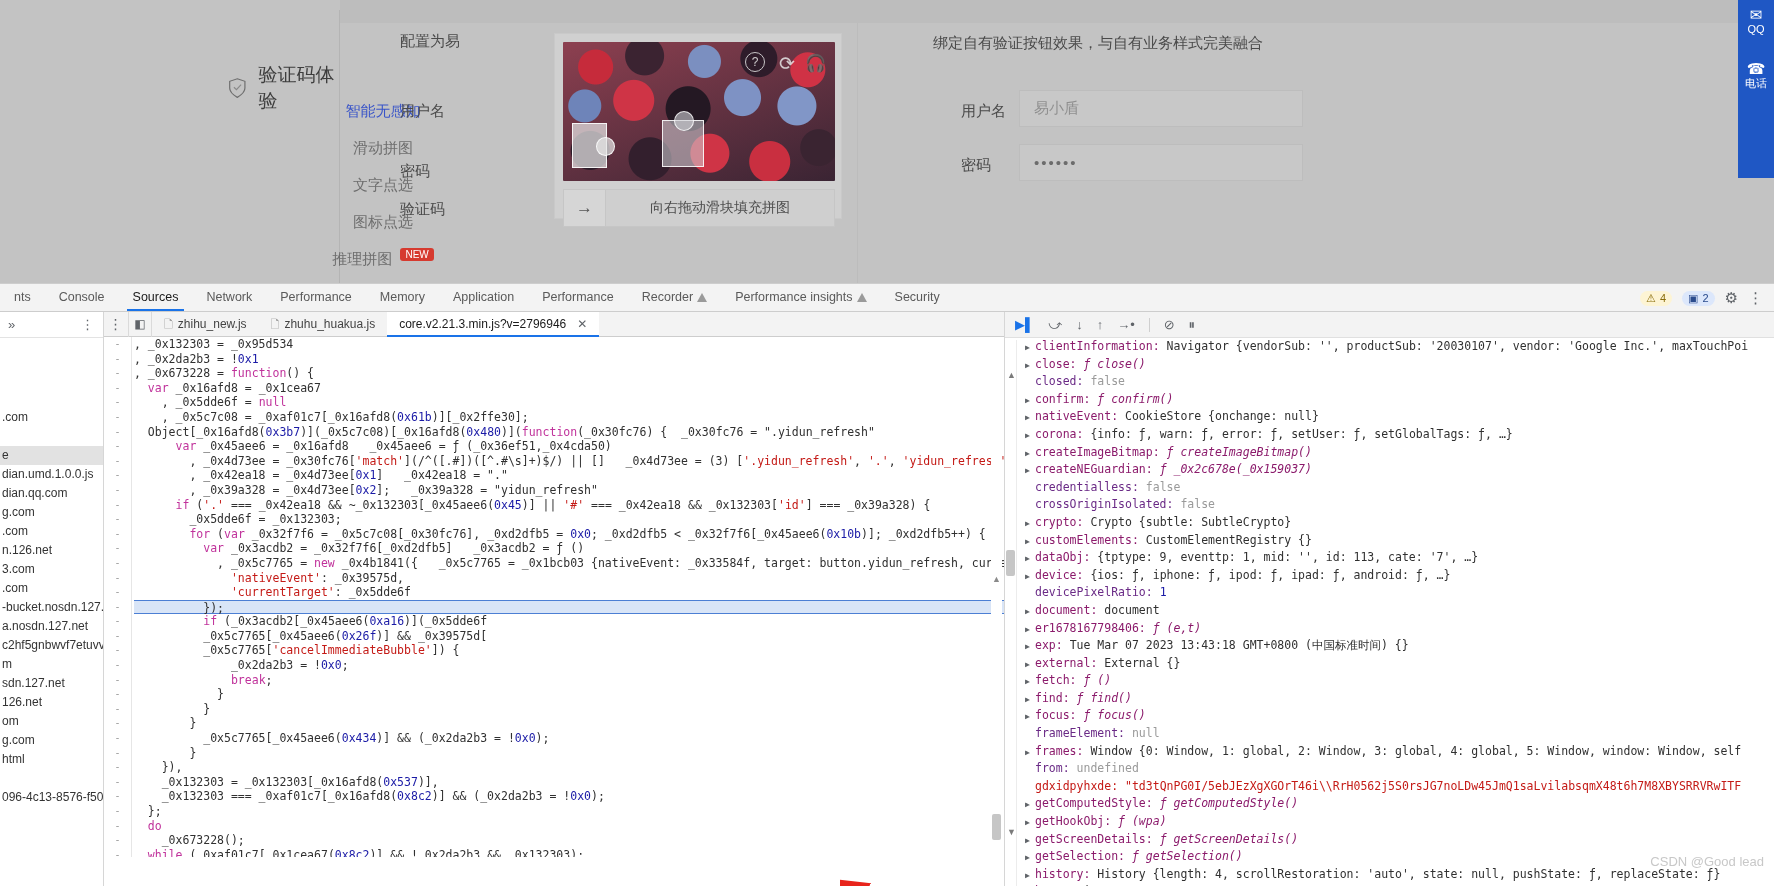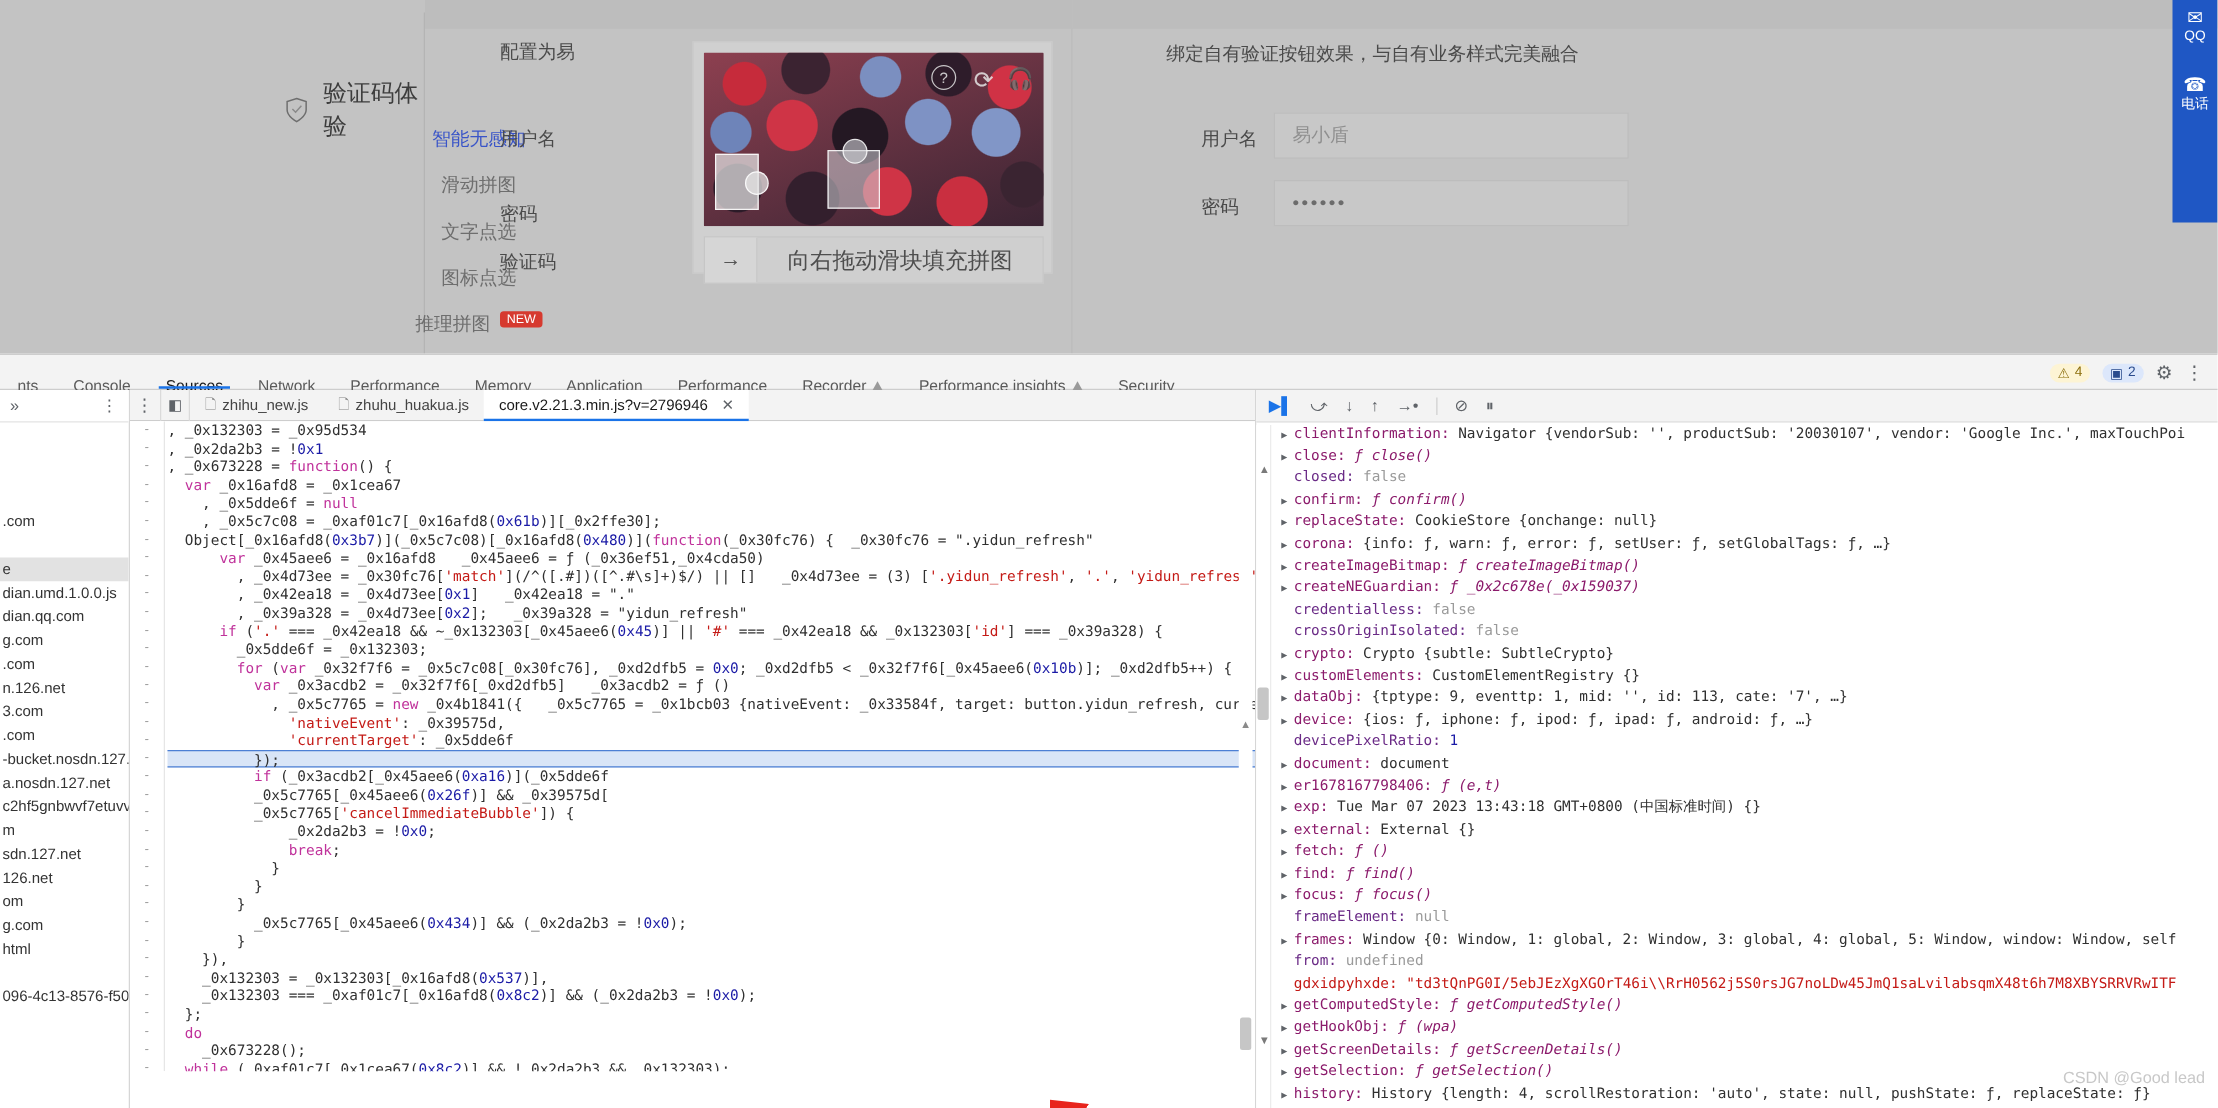--- a/index.html
+++ b/index.html
@@ -71,21 +71,21 @@
   .berry-icon { position:absolute; color:#e6e6e6; font-size:15px; opacity:.85; }
   .ic-q { right:70px; top:10px; width:20px; height:20px; border:1.5px solid #e2e2e2;
     border-radius:50%; display:flex; align-items:center; justify-content:center;
     font-size:12px; }
   .ic-r { right:40px; top:10px; font-size:19px; }
   .ic-h { right:8px; top:11px; font-size:17px; }
   .slider-row { position:absolute; left:8px; top:155px; width:272px; height:38px;
     border:1px solid #c6c6c6; background:#cfcfcf; display:flex; align-items:center; }
   .slider-btn { width:42px; height:36px; background:#d6d6d6; border-right:1px solid #c6c6c6;
     display:flex; align-items:center; justify-content:center; font-size:17px; color:#555; }
-  .slider-txt { flex:1; text-align:center; font-size:18px; color:#4e4e4e; }
+  .slider-txt { flex:1; text-align:center; font-size:14px; color:#4e4e4e; }
 
   
   .wp-right { position:absolute; left:858px; top:0; width:916px; height:283px; }
   .wp-right-head { position:absolute; left:0; top:0; width:916px; height:23px;
     background:#bdbdbd; }
   .rh-text { position:absolute; left:75px; top:34px; font-size:15px; color:#4a4a4a; }
   .lbl { position:absolute; font-size:15px; color:#4a4a4a; }
   .fld { position:absolute; background:#c8c8c8; border:1px solid #bdbdbd;
     display:flex; align-items:center; padding-left:14px; font-size:15px; color:#8f8f8f; }
 
@@ -96,21 +96,21 @@
     line-height:13px; }
   .qq-ic { font-size:15px; display:block; margin-bottom:2px; }
 
   
   #devtools { position:absolute; left:0; top:283px; width:1774px; height:603px;
     background:#fff; border-top:1px solid #cdcdcd; font-size:12px; color:#303030; }
 
   .dt-tabbar { position:absolute; left:0; top:0; width:1774px; height:28px;
     background:#f3f3f3; border-bottom:1px solid #cdcdcd; display:flex;
     align-items:center; }
-  .dt-tab { padding:12px 14px; height:27px; line-height:27px; font-size:12.5px;
+  .dt-tab { padding:0 14px; height:27px; line-height:27px; font-size:12.5px;
     color:#5a5a5a; white-space:nowrap; position:relative; }
   .dt-tab.sel { color:#1a1a1a; }
   .dt-tab.sel:after { content:""; position:absolute; left:8px; right:8px; bottom:0;
     height:2px; background:#1a73e8; }
   .warn-ic { display:inline-block; width:0; height:0; border-left:5px solid transparent;
     border-right:5px solid transparent; border-bottom:9px solid #9a9a9a;
     margin-left:4px; vertical-align:-1px; }
   .dt-right-ic { position:absolute; right:0; top:0; height:28px; display:flex;
     align-items:center; gap:10px; padding-right:10px; }
   .pill { display:flex; align-items:center; gap:4px; font-size:11px; padding:1px 6px;
@@ -440,21 +440,21 @@
     <div class="con-vscroll">
       <div class="con-up">▲</div>
       <div class="con-vthumb"></div>
       <div class="con-dn">▼</div>
     </div>
     <div class="console-list" id="console-host" style="padding-left:20px;">
         <div class="cl"><span class="tri">▶</span><span class="pname">clientInformation: </span><span class="pval-plain">Navigator {vendorSub: '', productSub: '20030107', vendor: 'Google Inc.', maxTouchPoi</span></div>
         <div class="cl"><span class="tri">▶</span><span class="pname">close: </span><span class="pval-fn">ƒ close()</span></div>
         <div class="cl"><span class="tri none">▶</span><span class="pname own">closed: </span><span class="pval-grey">false</span></div>
         <div class="cl"><span class="tri">▶</span><span class="pname">confirm: </span><span class="pval-fn">ƒ confirm()</span></div>
-        <div class="cl"><span class="tri">▶</span><span class="pname">replaceState: </span><span class="pval-plain">CookieStore {onchange: null}</span></div>
+        <div class="cl"><span class="tri">▶</span><span class="pname">nativeEvent: </span><span class="pval-plain">CookieStore {onchange: null}</span></div>
         <div class="cl"><span class="tri">▶</span><span class="pname">corona: </span><span class="pval-plain">{info: ƒ, warn: ƒ, error: ƒ, setUser: ƒ, setGlobalTags: ƒ, …}</span></div>
         <div class="cl"><span class="tri">▶</span><span class="pname">createImageBitmap: </span><span class="pval-fn">ƒ createImageBitmap()</span></div>
         <div class="cl"><span class="tri">▶</span><span class="pname">createNEGuardian: </span><span class="pval-fn">ƒ _0x2c678e(_0x159037)</span></div>
         <div class="cl"><span class="tri none">▶</span><span class="pname own">credentialless: </span><span class="pval-grey">false</span></div>
         <div class="cl"><span class="tri none">▶</span><span class="pname own">crossOriginIsolated: </span><span class="pval-grey">false</span></div>
         <div class="cl"><span class="tri">▶</span><span class="pname">crypto: </span><span class="pval-plain">Crypto {subtle: SubtleCrypto}</span></div>
         <div class="cl"><span class="tri">▶</span><span class="pname">customElements: </span><span class="pval-plain">CustomElementRegistry {}</span></div>
         <div class="cl"><span class="tri">▶</span><span class="pname">dataObj: </span><span class="pval-plain">{tptype: 9, eventtp: 1, mid: '', id: 113, cate: '7', …}</span></div>
         <div class="cl"><span class="tri">▶</span><span class="pname">device: </span><span class="pval-plain">{ios: ƒ, iphone: ƒ, ipod: ƒ, ipad: ƒ, android: ƒ, …}</span></div>
         <div class="cl"><span class="tri none">▶</span><span class="pname own">devicePixelRatio: </span><span class="pval-blue">1</span></div>

